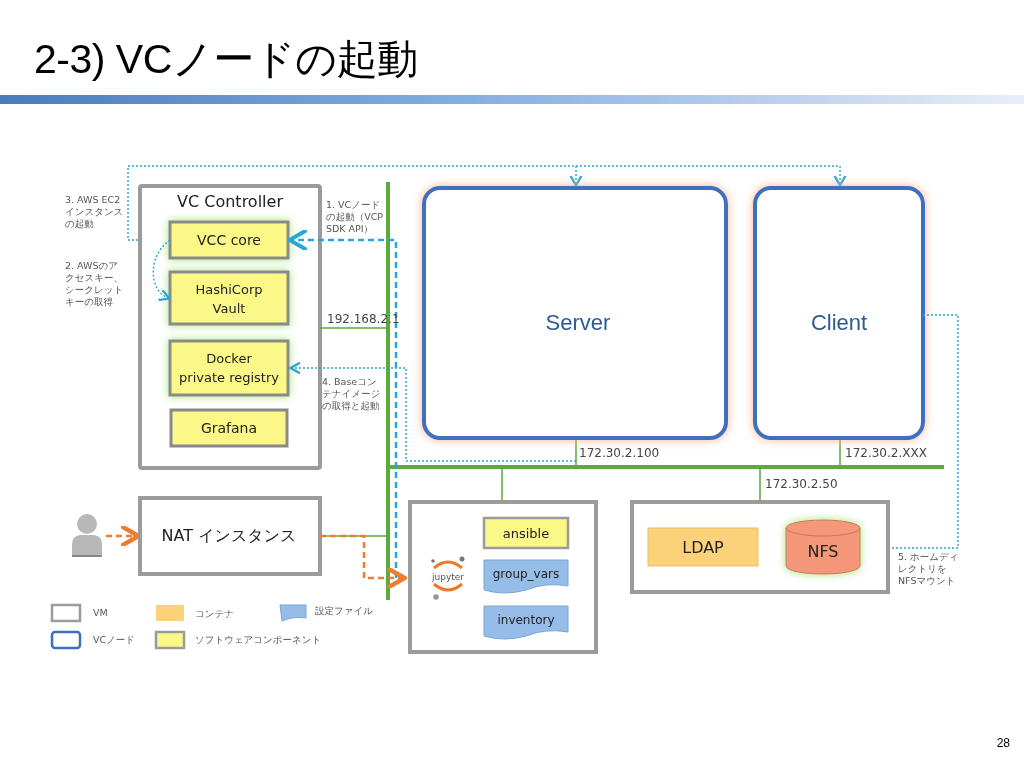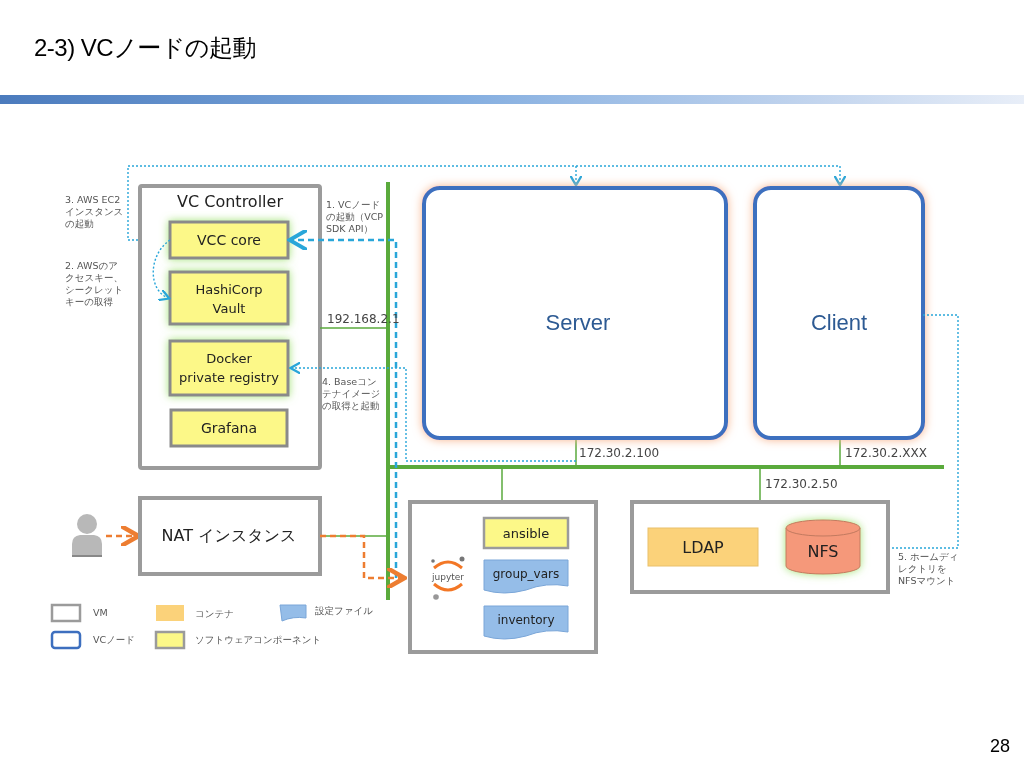--- a/index.html
+++ b/index.html
@@ -1,20 +1,20 @@
 <!DOCTYPE html>
 <html><head>
 <meta charset="utf-8">
 <style>
   html, body { margin:0; padding:0; background:#fff; }
   body { width:1024px; height:768px; position:relative; overflow:hidden; font-family:"DejaVu Sans", sans-serif; color:#333; }
   .abs { position:absolute; }
-  #title { left:34px; top:32px; font-size:24px; color:#000; font-family:"Liberation Sans", sans-serif; letter-spacing:-0.5px; }
+  #title { left:34px; top:32px; font-size:41px; color:#000; font-family:"Liberation Sans", sans-serif; letter-spacing:-0.5px; }
   #title-bar { left:0; top:95px; width:1024px; height:9px; background:linear-gradient(to right,#4b7bbd 0%,#84aee0 45%,#c3d5ee 80%,#e8eef8 100%); }
-  #page-num { right:14px; top:736px; font-size:18px; color:#000; font-family:"Liberation Sans", sans-serif; }
+  #page-num { right:14px; top:736px; font-size:12px; color:#000; font-family:"Liberation Sans", sans-serif; }
   svg { position:absolute; left:0; top:0; }
   .lbl { font-family:"DejaVu Sans", sans-serif; }
   .note { font-size:9.5px; fill:#555; }
   .ip { font-size:12px; fill:#444; }
 </style>
 </head>
 <body>
 
 <div id="title" class="abs">2-3) VCノードの起動</div>
 <div id="title-bar" class="abs"></div>

